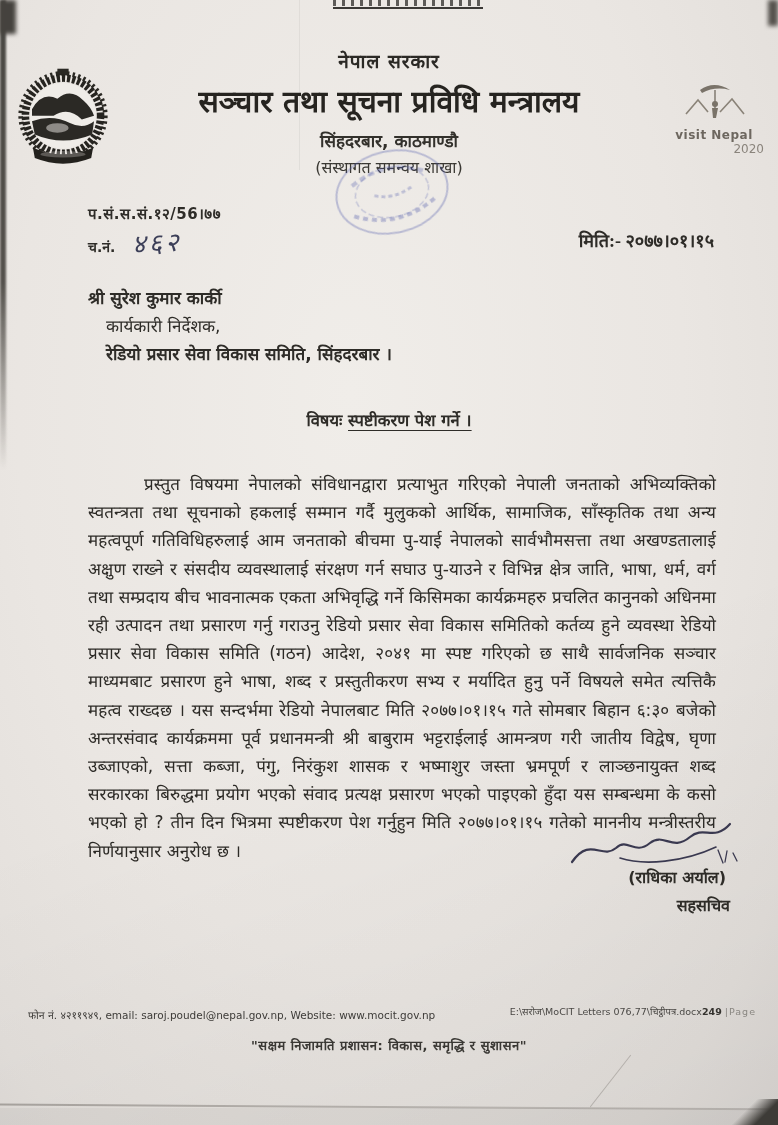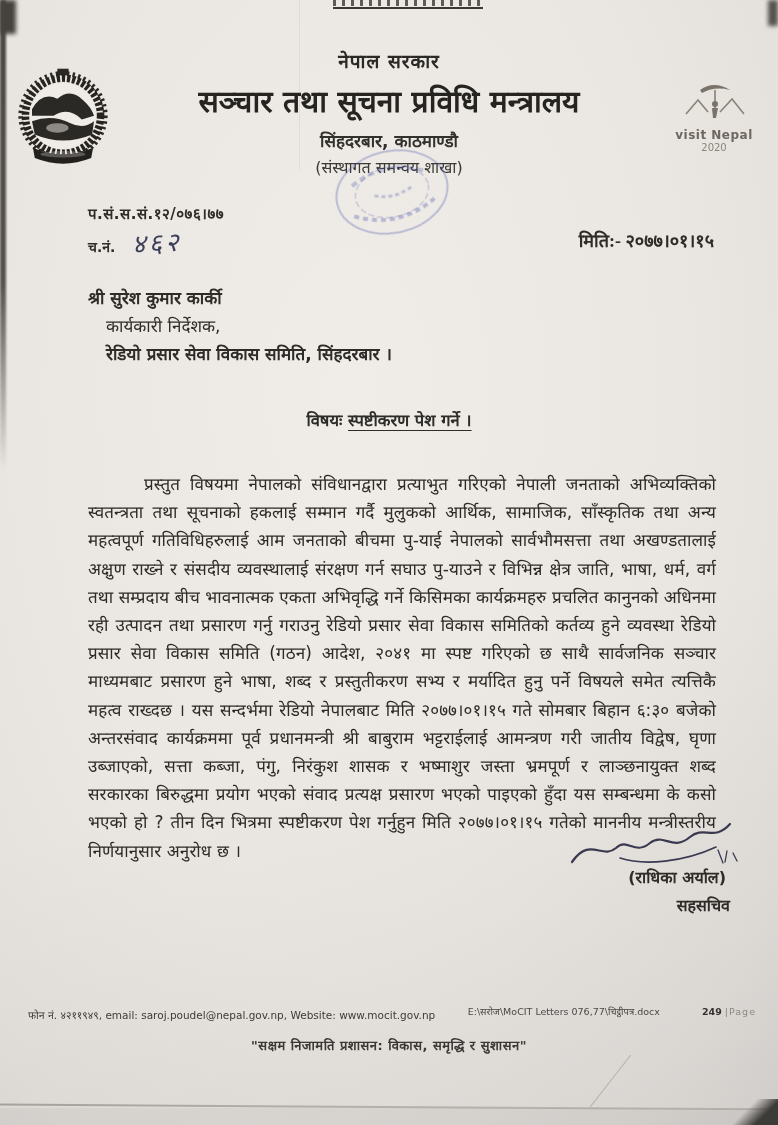--- a/index.html
+++ b/index.html
@@ -43,21 +43,21 @@
   
   .header { top:48px; left:0; width:100%; text-align:center; }
   .gov { font-size:19px; font-weight:bold; letter-spacing:1px; color:#2b2925; }
   .ministry { font-size:30px; font-weight:bold; margin-top:6px; color:#262420; }
   .addr { font-size:17px; font-weight:bold; margin-top:8px; color:#33312c; }
   .branch { font-size:16px; font-weight:normal; margin-top:4px; color:#3a3833; }
 
   .emblem { left:16px; top:62px; width:94px; height:114px; }
   .visit-nepal { right:14px; top:82px; width:100px; text-align:center; color:#78716a; }
   .visit-nepal .vn-text { font-size:12px; font-weight:bold; color:#6d675f; letter-spacing:.5px; }
-  .visit-nepal .vn-year { font-size:10px; color:#8a847c; }
+  .visit-nepal .vn-year { font-size:12px; color:#8a847c;text-align:right; }
 
   .stamp { left:322px; top:146px; width:140px; height:92px; transform:rotate(-12deg);
     opacity:.85; filter:blur(.4px); pointer-events:none; }
 
   
   .refno { left:88px; top:203px; font-size:15px; font-weight:bold; letter-spacing:.5px; }
   .chano { left:88px; top:237px; font-size:14px; font-weight:bold; }
   .chano-hand { left:132px; top:224px; font-size:26px; font-style:italic;
     color:#3c3f58; transform:rotate(-3deg); letter-spacing:3px;
     font-family:"DejaVu Serif","Liberation Serif",serif; }
@@ -77,21 +77,21 @@
     text-align:justify; text-indent:56px; color:#2c2a26; letter-spacing:.1px; }
 
   
   .sig-art { right:36px; top:816px; width:180px; height:58px; }
   .sig-name { right:52px; top:866px; font-size:16px; font-weight:bold; }
   .sig-desig { right:48px; top:894px; font-size:16px; font-weight:bold; }
 
   
   .foot-contact { left:28px; top:1008px; font-size:10.5px; color:#3d3b38; }
   .foot-path { right:22px; top:1005px; font-size:9.5px; color:#4a4845; }
-  .foot-path b { font-weight:bold; color:#35332f;margin-left:42px; }
+  .foot-path b { font-weight:bold; color:#35332f; }
   .foot-path .pg { color:#8a8782; letter-spacing:1px; }
   .foot-slogan { left:0; top:1036px; width:100%; text-align:center;
     font-size:13px; font-weight:bold; color:#3a3834; letter-spacing:.5px; }
 </style>
 </head>
 <body>
 
 <div id="paper">
 
   <div class="abs edge-left"></div>
@@ -136,21 +136,21 @@
   </div>
 
   <svg class="stamp abs" viewBox="0 0 140 92">
     <ellipse cx="70" cy="46" rx="56" ry="41" fill="none" stroke="#4a55a8" stroke-width="2" opacity=".38"></ellipse>
     <ellipse cx="70" cy="46" rx="37" ry="25" fill="none" stroke="#4a55a8" stroke-width="1.5" opacity=".3" stroke-dasharray="6 3"></ellipse>
     <path d="M28,62 Q70,84 112,60" fill="none" stroke="#4a55a8" stroke-width="4" opacity=".4" stroke-dasharray="5 4"></path>
     <path d="M32,32 Q70,12 108,33" fill="none" stroke="#4a55a8" stroke-width="4" opacity=".35" stroke-dasharray="6 4"></path>
     <path d="M52,46 Q70,54 90,45" fill="none" stroke="#4a55a8" stroke-width="3" opacity=".35" stroke-dasharray="4 3"></path>
   </svg>
 
-  <div class="abs refno">प.सं.स.सं.१२/०७६।७७</div>
+  <div class="abs refno">प.सं.स.सं.१२/56।७७</div>
   <div class="abs chano">च.नं.</div>
   <div class="abs chano-hand">४६२</div>
   <div class="abs date-line">
     <span>मिति:-</span>
     <span>२०७७।०१।१५</span>
   </div>
 
   <div class="abs addr-name">श्री सुरेश कुमार कार्की</div>
   <div class="abs addr-title">कार्यकारी निर्देशक,</div>
   <div class="abs subject">

